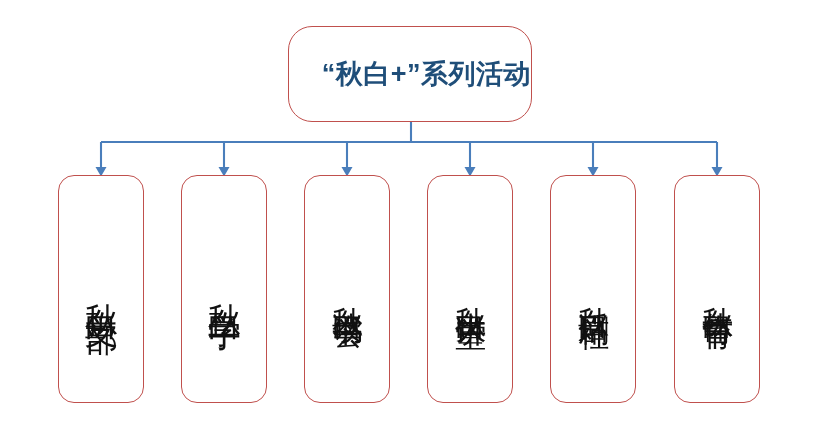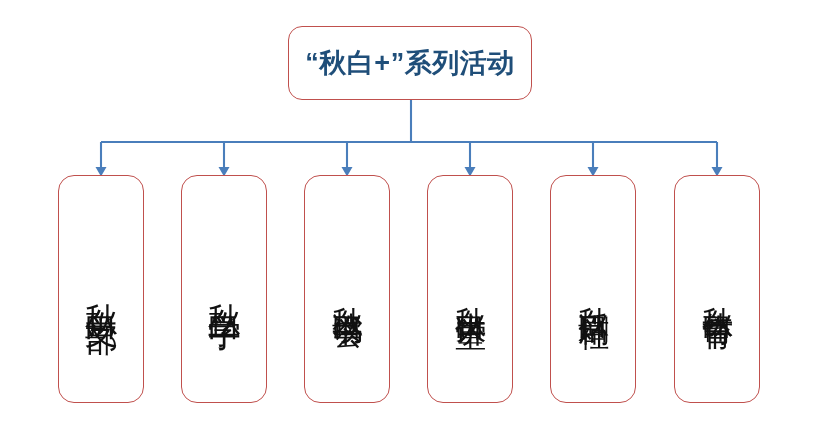--- a/index.html
+++ b/index.html
@@ -28,28 +28,28 @@
     height: 440px;
     pointer-events: none;
   }
 
   
   .root-node {
     position: absolute;
     left: 288px;
     top: 26px;
     width: 244px;
-    height: 74px;
+    height: 96px;
     box-sizing: border-box;
     border: 1.6px solid #C0504D;
-    border-radius: 14px;
+    border-radius: 24px;
     background: #ffffff;
     display: flex;
     align-items: center;
-    justify-content: center;
+    justify-content: flex-end;
   }
   .root-label {
     font-family: "Liberation Sans", "DejaVu Sans", sans-serif;
     font-size: 27px;
     font-weight: bold;
     color: #1F4E79;
     letter-spacing: 0.5px;
     line-height: 1;
     white-space: nowrap;
   }

